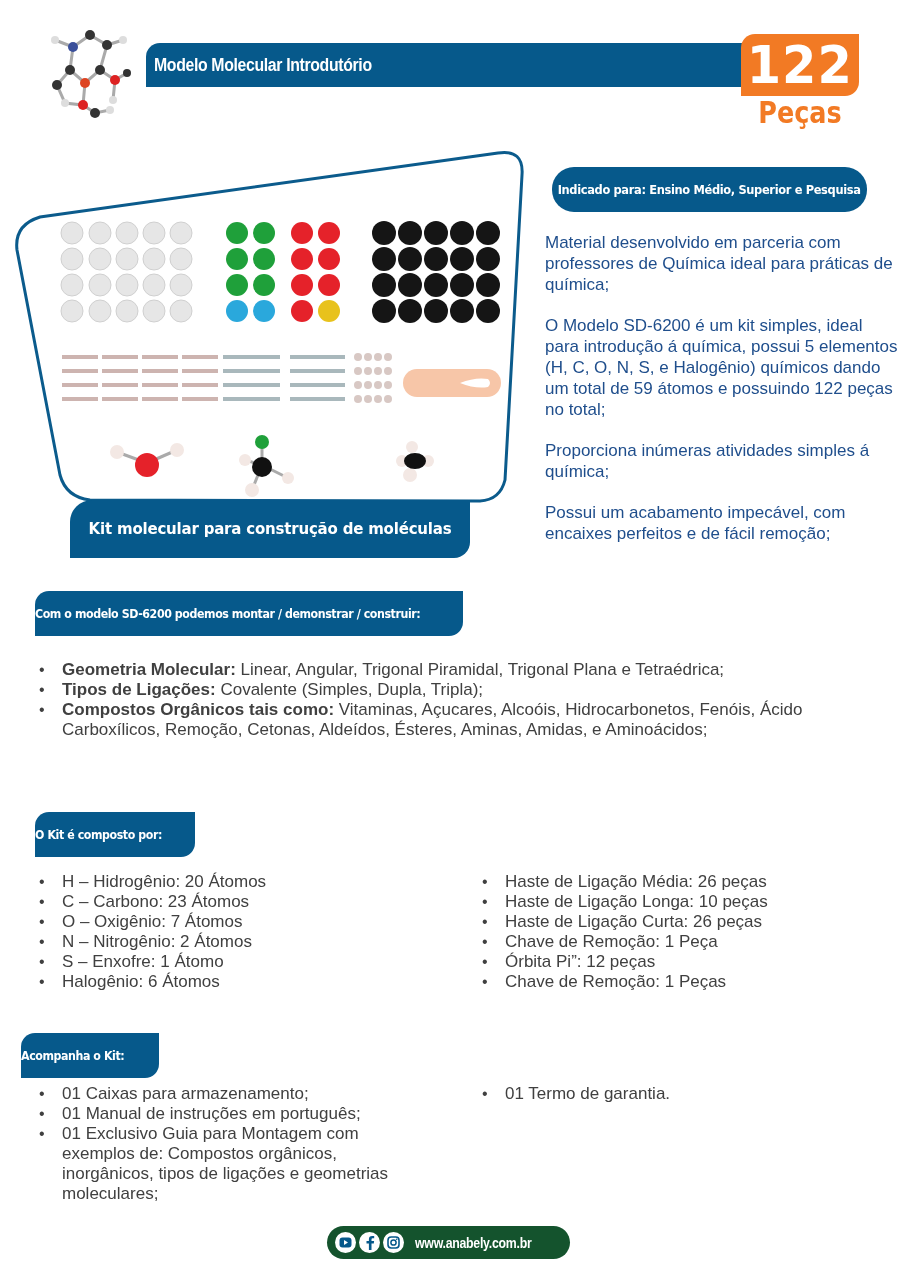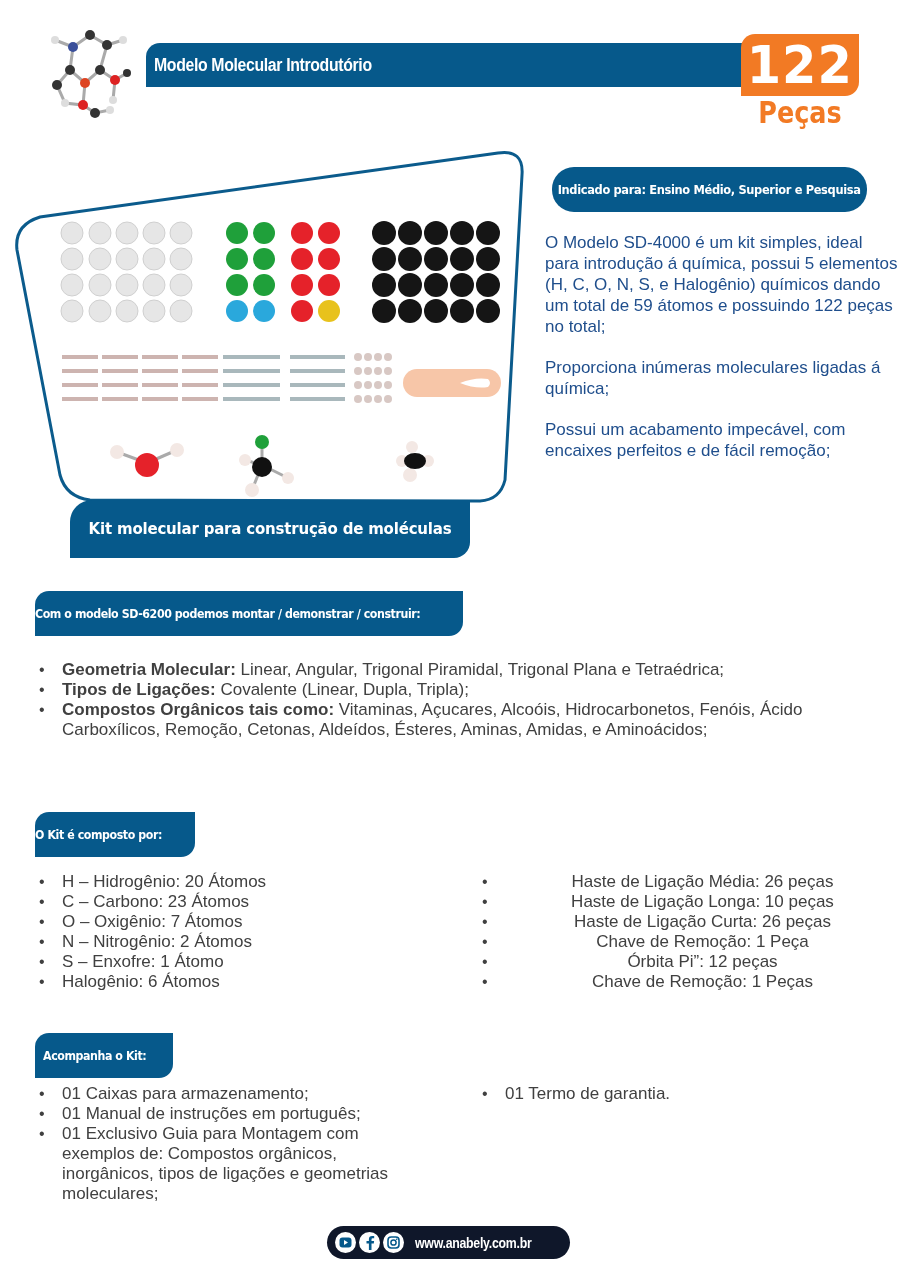--- a/index.html
+++ b/index.html
@@ -63,21 +63,21 @@
   .sec-tab span { color: #fff; font-weight: bold; font-size: 13px; font-family: "DejaVu Sans", sans-serif; letter-spacing: -0.5px; white-space: nowrap; transform: scaleX(0.85); transform-origin: left center; }
 
   ul.bul { list-style: none; }
   ul.bul li { position: relative; padding-left: 25px; font-size: 17px; line-height: 20px; color: #404040; }
   ul.bul li::before { content: "•"; position: absolute; left: 2px; top: 0; font-size: 16px; }
   ul.bul li b { font-weight: bold; }
 
   
   .footer-pill {
     left: 327px; top: 1226px; width: 243px; height: 33px;
-    background: #0f172a; border-radius: 17px;
+    background: #14532d; border-radius: 17px;
     display: flex; align-items: center; padding-left: 8px; gap: 3px;
   }
   .soc { width: 21px; height: 21px; border-radius: 50%; background: #fff; display: flex; align-items: center; justify-content: center; }
   .footer-url { color: #fff; font-weight: bold; font-size: 14px; margin-left: 8px; letter-spacing: -0.3px; transform: scaleX(0.88); transform-origin: left center; white-space: nowrap; }
 </style>
 </head>
 <body>
 
 <svg class="abs logo-mol" viewBox="0 0 110 110">
   <g stroke="#aaa" stroke-width="3" fill="none">
@@ -266,55 +266,56 @@
 </svg>
 
 <div class="abs panel-caption">
   <span>Kit molecular para construção de moléculas</span>
 </div>
 
 <div class="abs indicated-tab">
   <span>Indicado para: Ensino Médio, Superior e Pesquisa</span>
 </div>
 <div class="abs desc">
-  <p>O Modelo SD-4000 é um kit simples, ideal para introdução á química, possui 5 elementos (H, C, O, N, S, e Halogênio) químicos dando um total de 59 átomos e possuindo 122 peças no total;</p>
-  <p>Proporciona inúmeras moleculares ligadas á química;</p>
+  <p>Material desenvolvido em parceria com professores de Química ideal para práticas de química;</p>
+  <p>O Modelo SD-6200 é um kit simples, ideal para introdução á química, possui 5 elementos (H, C, O, N, S, e Halogênio) químicos dando um total de 59 átomos e possuindo 122 peças no total;</p>
+  <p>Proporciona inúmeras atividades simples á química;</p>
   <p>Possui um acabamento impecável, com encaixes perfeitos e de fácil remoção;</p>
 </div>
 
 <div class="abs sec-tab" style="left:35px; top:591px; width:428px; height:45px;">
   <span>Com o modelo SD-6200 podemos montar / demonstrar / construir:</span>
 </div>
 <ul class="abs bul" style="left:37px; top:660px; width:840px;">
   <li><b>Geometria Molecular:</b><span> Linear, Angular, Trigonal Piramidal, Trigonal Plana e Tetraédrica;</span></li>
-  <li><b>Tipos de Ligações:</b><span> Covalente (Linear, Dupla, Tripla);</span></li>
+  <li><b>Tipos de Ligações:</b><span> Covalente (Simples, Dupla, Tripla);</span></li>
   <li><b>Compostos Orgânicos tais como:</b><span> Vitaminas, Açucares, Alcoóis, Hidrocarbonetos, Fenóis, Ácido Carboxílicos, Remoção, Cetonas, Aldeídos, Ésteres,  Aminas, Amidas, e Aminoácidos;</span></li>
 </ul>
 
 <div class="abs sec-tab" style="left:35px; top:812px; width:160px; height:45px;">
   <span>O Kit é composto por:</span>
 </div>
 <ul class="abs bul" style="left:37px; top:872px; width:400px;">
   <li>H – Hidrogênio: 20 Átomos</li>
   <li>C – Carbono: 23 Átomos</li>
   <li>O – Oxigênio: 7 Átomos</li>
   <li>N – Nitrogênio: 2 Átomos</li>
   <li>S – Enxofre: 1 Átomo</li>
   <li>Halogênio: 6 Átomos</li>
 </ul>
-<ul class="abs bul" style="left:480px; top:872px; width:420px;text-align:center;">
+<ul class="abs bul" style="left:480px; top:872px; width:420px;">
   <li>Haste de Ligação Média: 26 peças</li>
   <li>Haste de Ligação Longa: 10 peças</li>
   <li>Haste de Ligação Curta: 26 peças</li>
   <li>Chave de Remoção: 1 Peça</li>
   <li>Órbita Pi”: 12 peças</li>
   <li>Chave de Remoção: 1 Peças</li>
 </ul>
 
-<div class="abs sec-tab" style="left:35px; top:1033px; width:138px; height:45px;justify-content:center;">
+<div class="abs sec-tab" style="left:21px; top:1033px; width:138px; height:45px;">
   <span>Acompanha o Kit:</span>
 </div>
 <ul class="abs bul" style="left:37px; top:1084px; width:380px;">
   <li>01 Caixas para armazenamento;</li>
   <li>01 Manual de instruções em português;</li>
   <li>01 Exclusivo Guia para Montagem com exemplos de: Compostos orgânicos, inorgânicos, tipos de ligações e geometrias moleculares;</li>
 </ul>
 <ul class="abs bul" style="left:480px; top:1084px; width:400px;">
   <li>01 Termo de garantia.</li>
 </ul>

